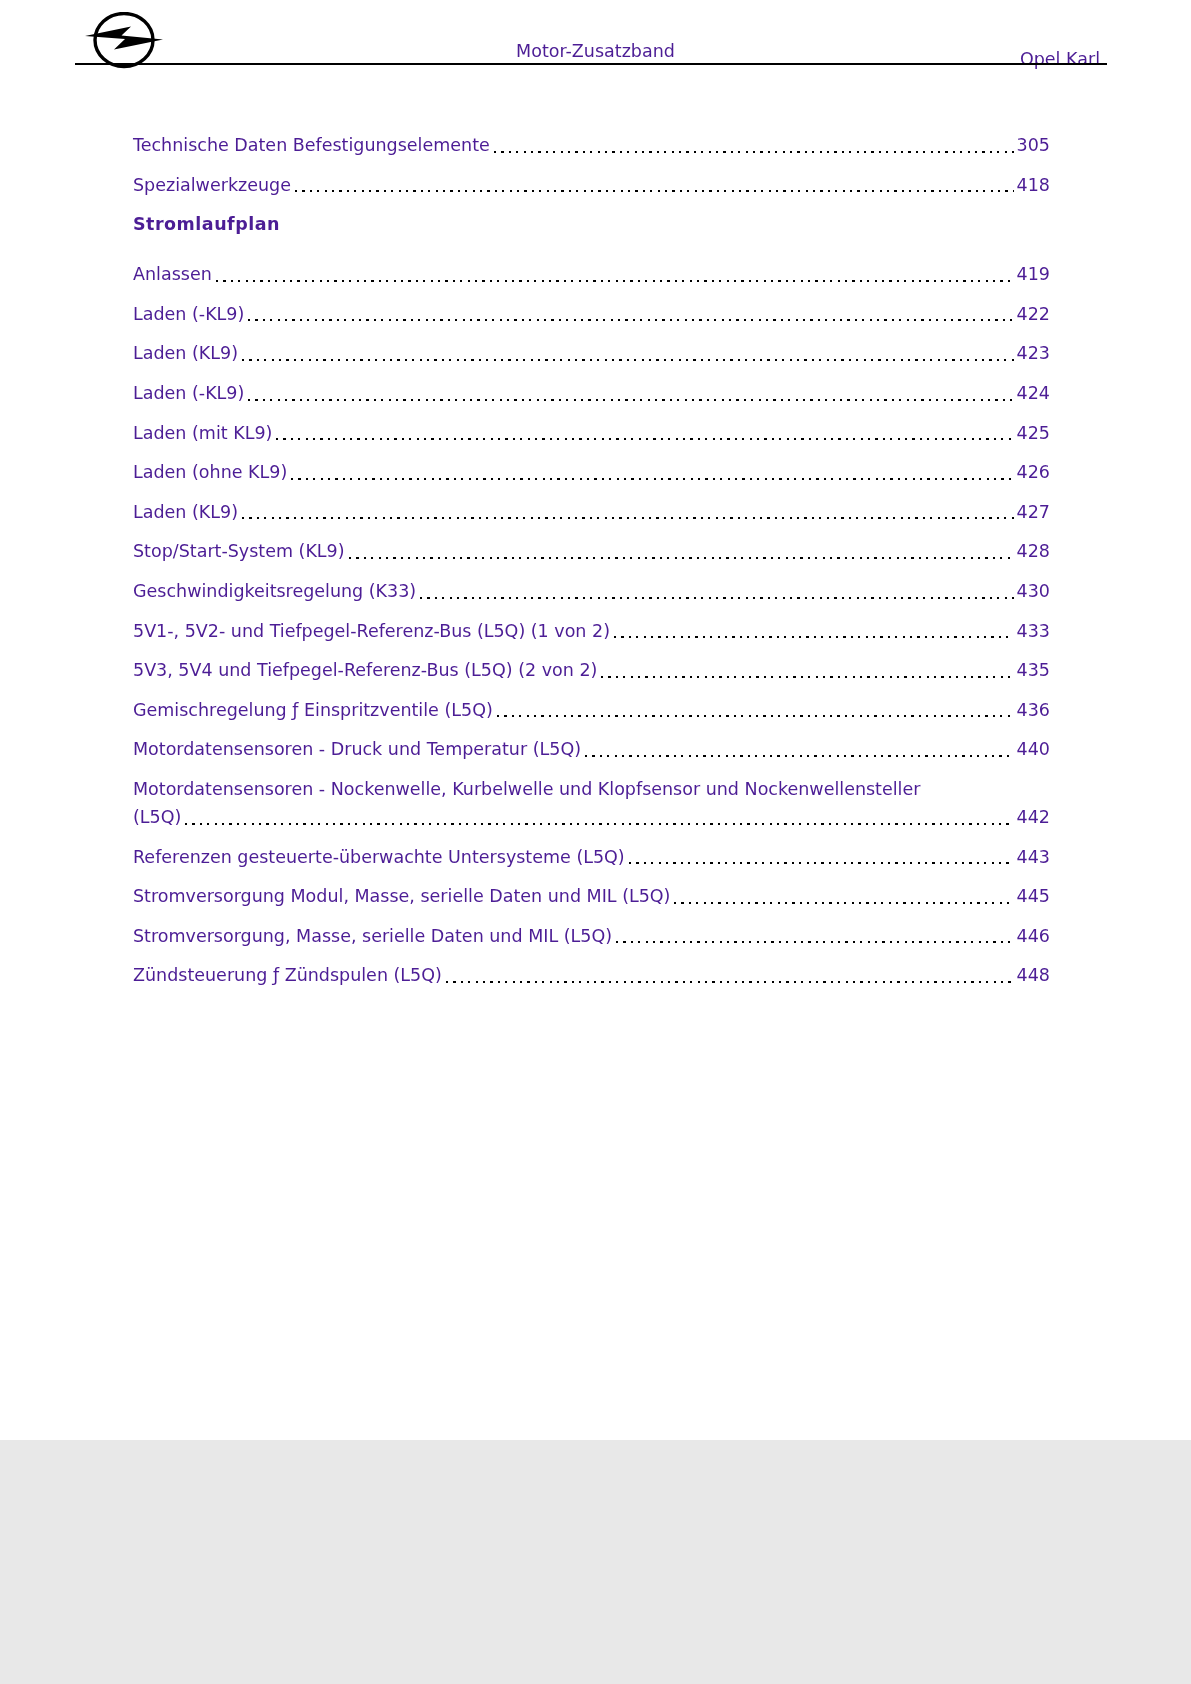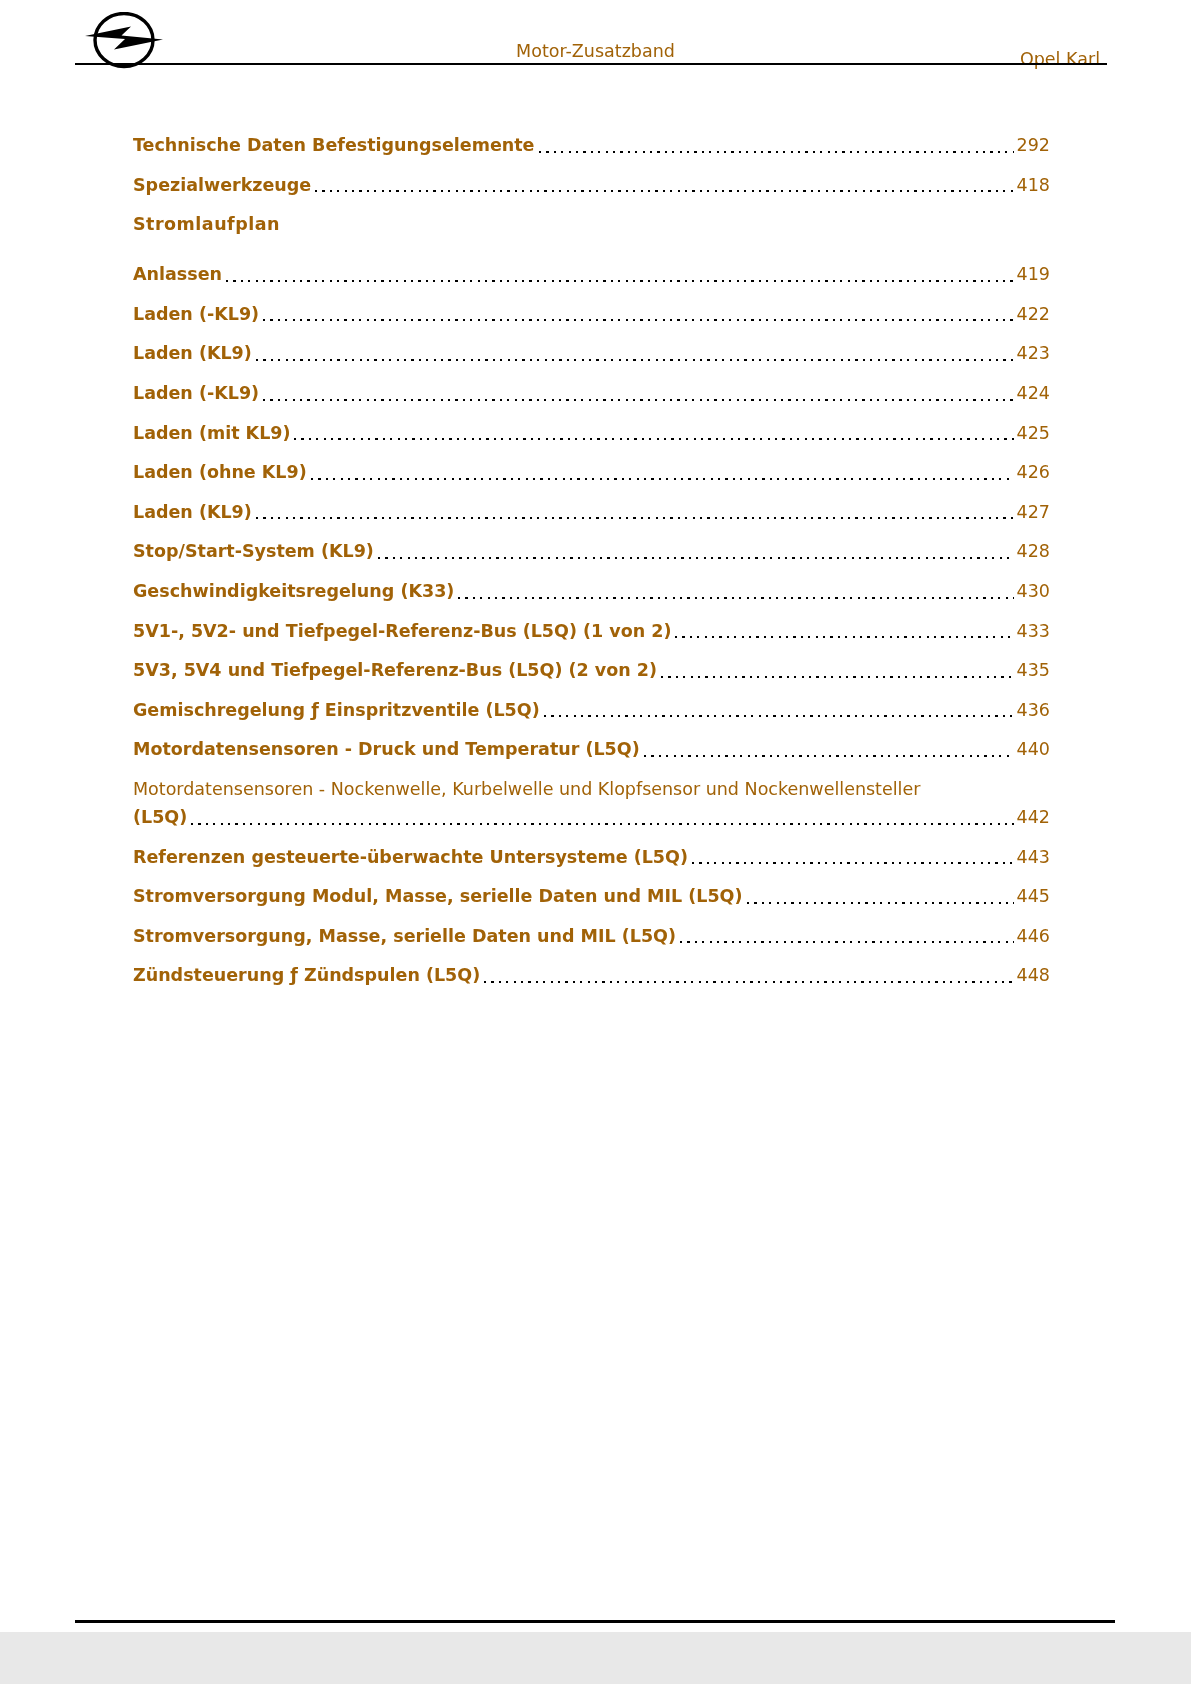--- a/index.html
+++ b/index.html
@@ -1,23 +1,23 @@
 <!DOCTYPE html>
 <html style="--taupe: #9a8a7c;"><head>
 <meta charset="utf-8">
 <style>
   html,body{margin:0;padding:0;background:#e8e8e8;}
   .page{
     position:relative;
-    width:1191px;height:1632px;
+    width:1191px;height:1440px;
     background:#ffffff;
     margin:0 auto;
     overflow:hidden;
     font-family:"DejaVu Sans","Liberation Sans",sans-serif;
-    color:#a16207;
+    color:#4c1d95;
   }
   
   .header-rule{
     position:absolute;left:75px;top:63px;width:1032px;height:0;
     border-top:2.5px solid #000;
   }
   .opel-logo{position:absolute;left:84px;top:12px;width:80px;height:58px;}
   .header-center{
     position:absolute;left:0;top:40px;width:1191px;
     text-align:center;font-size:17.5px;line-height:22px;
@@ -26,21 +26,21 @@
     position:absolute;right:91px;top:48px;
     font-size:17.5px;line-height:22px;text-align:right;
   }
   
   .toc{
     position:absolute;left:133px;top:131px;width:917px;
     font-size:17.5px;
   }
   .toc-row{margin-bottom:11.6px;}
   .toc-line{display:flex;align-items:baseline;line-height:28px;white-space:nowrap;}
-  .toc-title{flex:0 0 auto;font-weight:bold;}
+  .toc-title{flex:0 0 auto;}
   .toc-wrap-line1{line-height:28px;white-space:nowrap;}
   .dot-leader{
     flex:1 1 auto;
     align-self:stretch;
     margin:0 3px 0 4px;
     background-image:repeating-linear-gradient(to right,#000 0 2.2px,transparent 2.2px 7.4px);
     background-size:100% 2.4px;
     background-repeat:no-repeat;
     background-position:left calc(100% - 6px);
     min-width:20px;
@@ -82,21 +82,21 @@
   </div>
   <div class="header-center">Motor-Zusatzband</div>
   <div class="header-right">Opel Karl</div>
   <div class="header-rule"></div>
 
   <div class="toc" id="toc">
       <div class="toc-row">
         <div class="toc-line">
           <div class="toc-title">Technische Daten Befestigungselemente</div>
           <div class="dot-leader"></div>
-          <div class="page-number">292</div>
+          <div class="page-number">305</div>
         </div>
       </div>
       <div class="toc-row">
         <div class="toc-line">
           <div class="toc-title">Spezialwerkzeuge</div>
           <div class="dot-leader"></div>
           <div class="page-number">418</div>
         </div>
       </div>
       <div class="toc-heading">Stromlaufplan</div>

